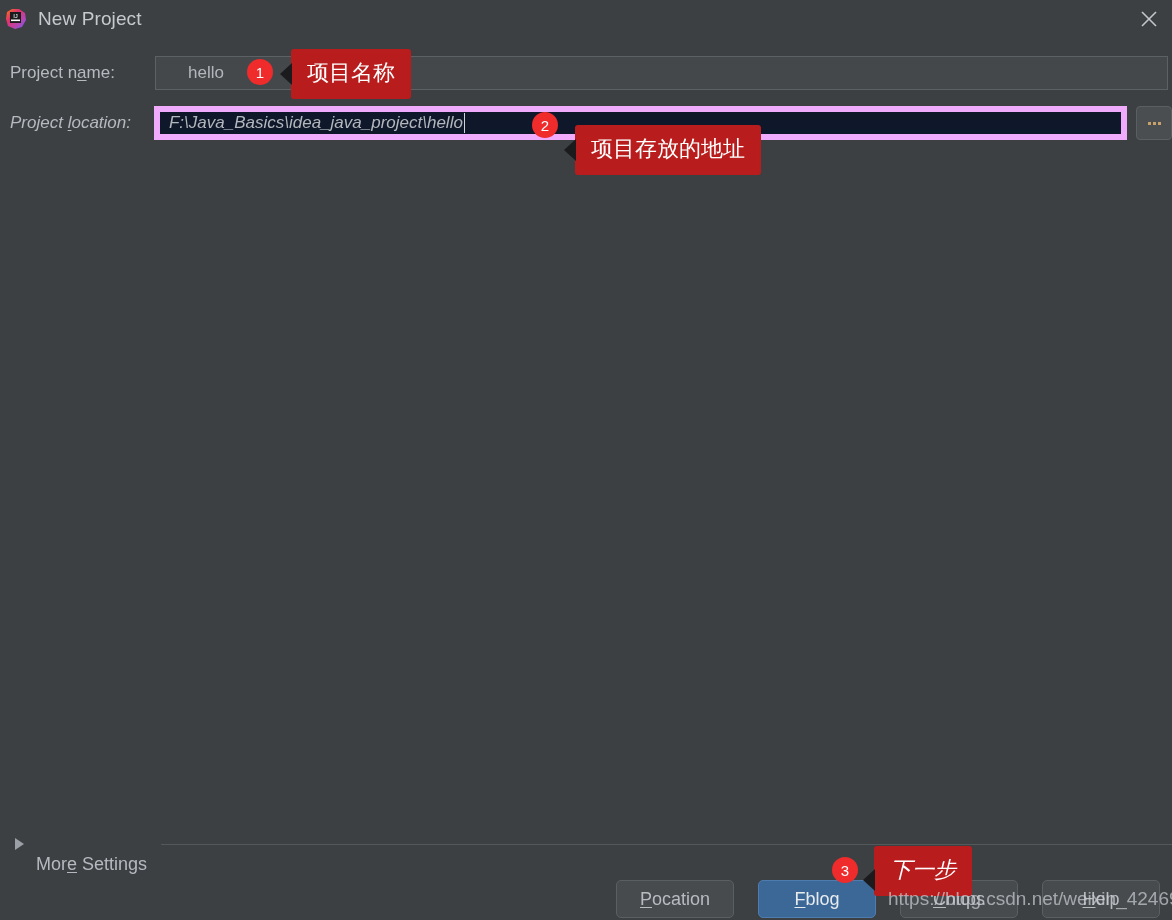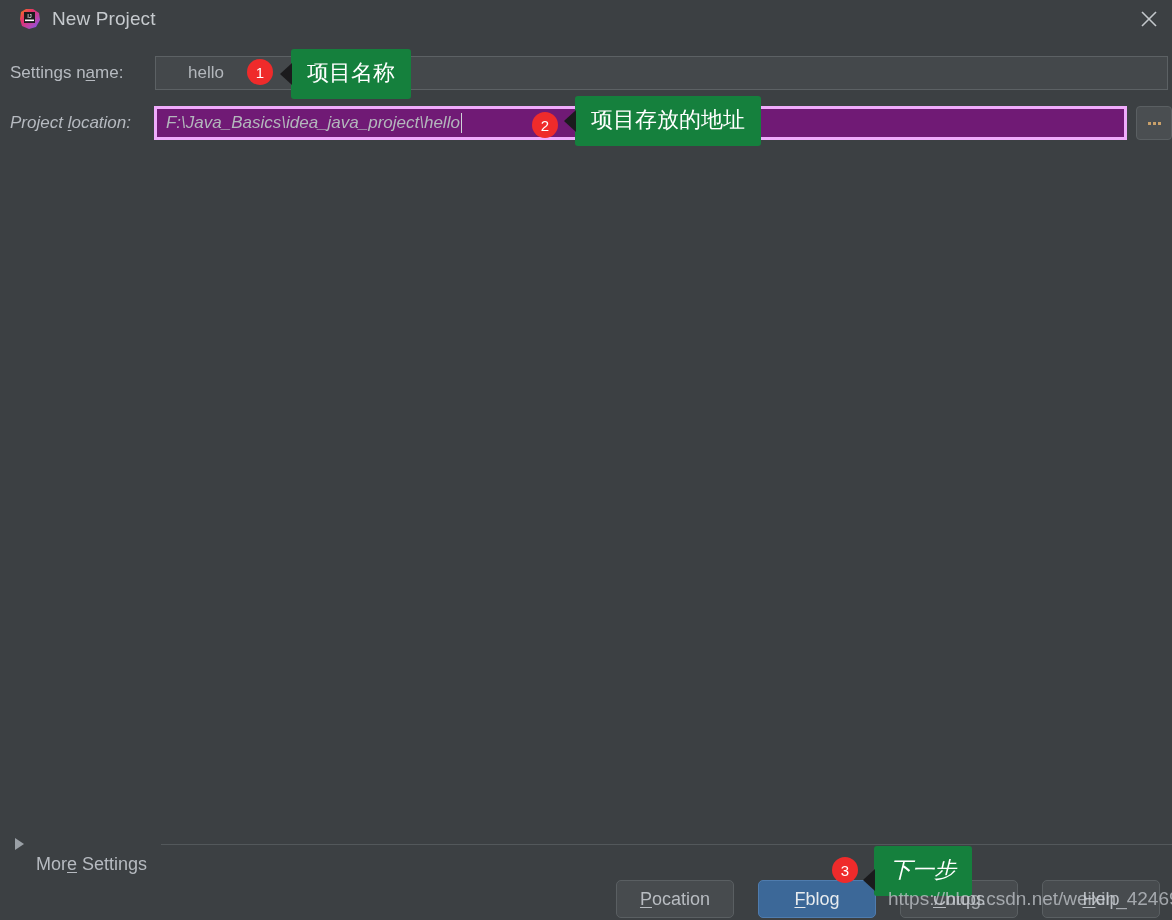--- a/index.html
+++ b/index.html
@@ -18,21 +18,20 @@
   }
 
   
   .titlebar {
     position: absolute;
     top: 0; left: 0;
     width: 1172px;
     height: 38px;
     display: flex;
     align-items: center;
-    padding-left: 14px;
   }
 
   .logo {
     width: 22px;
     height: 22px;
     margin-left: 5px;
     position: relative;
     flex: 0 0 auto;
   }
 
@@ -87,22 +86,22 @@
     position: relative;
   }
   .tf-name {
     width: 1013px;
     border: 1px solid #5c6164;
     background: #44484b;
     padding-left: 32px;
   }
   .tf-location {
     width: 980px;
-    border: 3px solid #f0abfc;
-    background: #701a75;
+    border: 6px solid #f0abfc;
+    background: #0f172a;
   }
 
   .caret {
     display: inline-block;
     width: 1px;
     height: 20px;
     background: #cfd3d7;
     margin-left: 1px;
     vertical-align: middle;
   }
@@ -133,21 +132,21 @@
     background: #ef2b2b;
     color: #ffffff;
     font-size: 15px;
     display: flex;
     align-items: center;
     justify-content: center;
     z-index: 40;
   }
   .tip {
     position: absolute;
-    background: #15803d;
+    background: #b91c1c;
     color: #ffffff;
     font-size: 22px;
     padding: 9px 16px 11px 16px;
     border-radius: 3px;
     white-space: nowrap;
     z-index: 35;
   }
   .tip::before {
     content: "";
     position: absolute;
@@ -156,21 +155,21 @@
     transform: translateY(-50%);
     border-top: 11px solid transparent;
     border-bottom: 11px solid transparent;
     border-right: 12px solid #1b1b1d;
   }
 
   .badge-1 { left: 247px; top: 59px; }
   .tip-1   { left: 291px; top: 49px; }
 
   .badge-2 { left: 532px; top: 112px; }
-  .tip-2   { left: 575px; top: 96px; }
+  .tip-2   { left: 575px; top: 125px; }
 
   .badge-3 { left: 832px; top: 857px; }
   .tip-3   { left: 874px; top: 846px; font-style: italic; }
   .tip-3::before { top: 34px; }
 
   
   .more-settings {
     position: absolute;
     top: 830px;
     left: 0;
@@ -273,21 +272,21 @@
   <span class="title-text">New Project</span>
   <span class="close-btn">
     <svg width="18" height="18" viewBox="0 0 18 18">
       <line x1="2" y1="2" x2="16" y2="16" stroke="#c3c7cb" stroke-width="1.6"></line>
       <line x1="16" y1="2" x2="2" y2="16" stroke="#c3c7cb" stroke-width="1.6"></line>
     </svg>
   </span>
 </div>
 
 <div class="row row-name">
-  <span class="field-label"><span>Settings n</span><span class="mn">a</span><span>me:</span></span>
+  <span class="field-label"><span>Project n</span><span class="mn">a</span><span>me:</span></span>
   <span class="text-field tf-name" title="hello">hello</span>
 </div>
 
 <div class="row row-location">
   <span class="field-label"><span>Project </span><span class="mn">l</span><span>ocation:</span></span>
   <span class="text-field tf-location" title="F:\Java_Basics\idea_java_project\hello">
       <span>F:\Java_Basics\idea_java_project\hello</span>
       <span class="caret"></span>
     </span>
   <span class="browse-btn">

